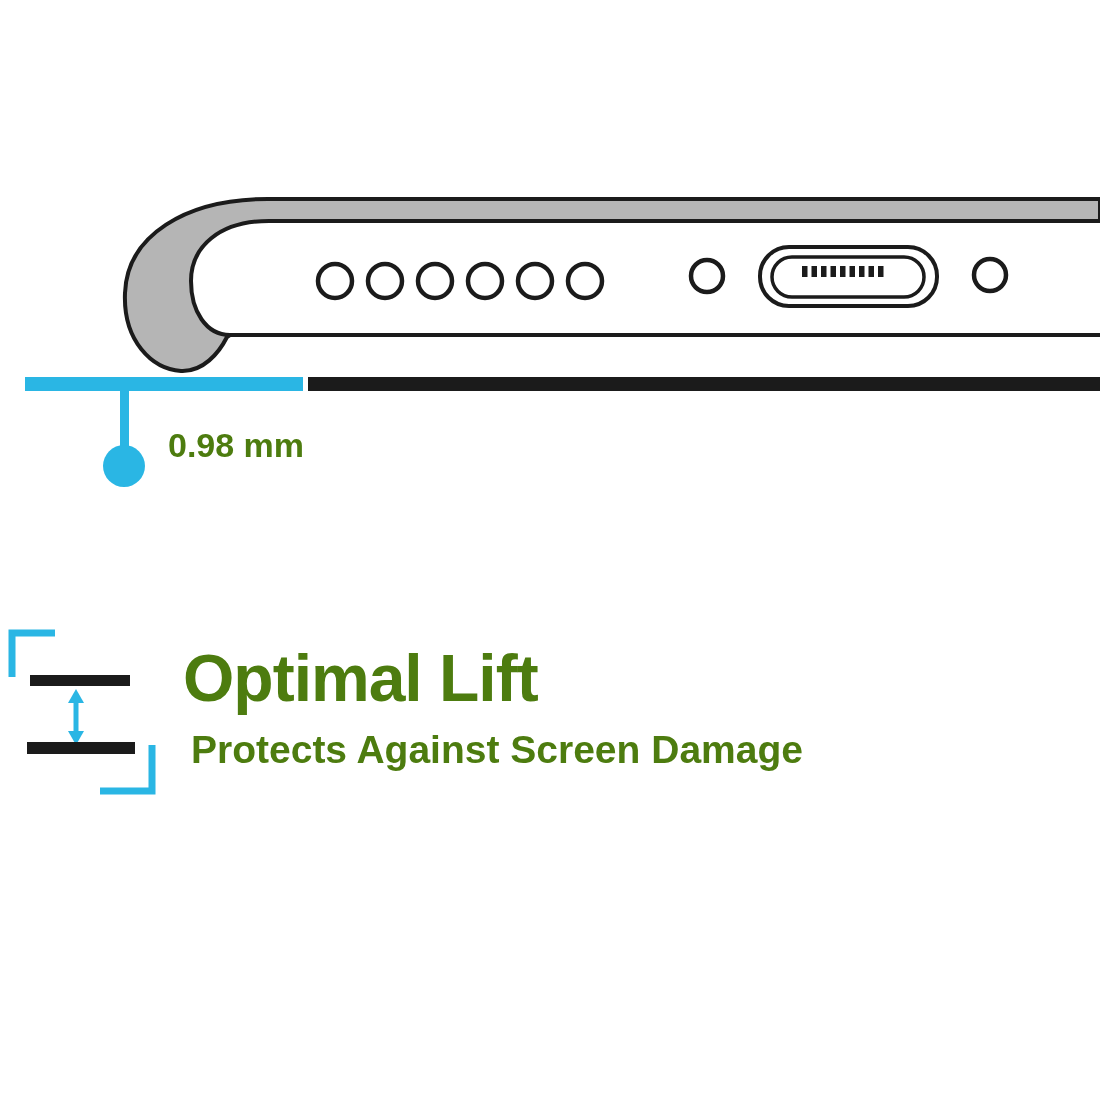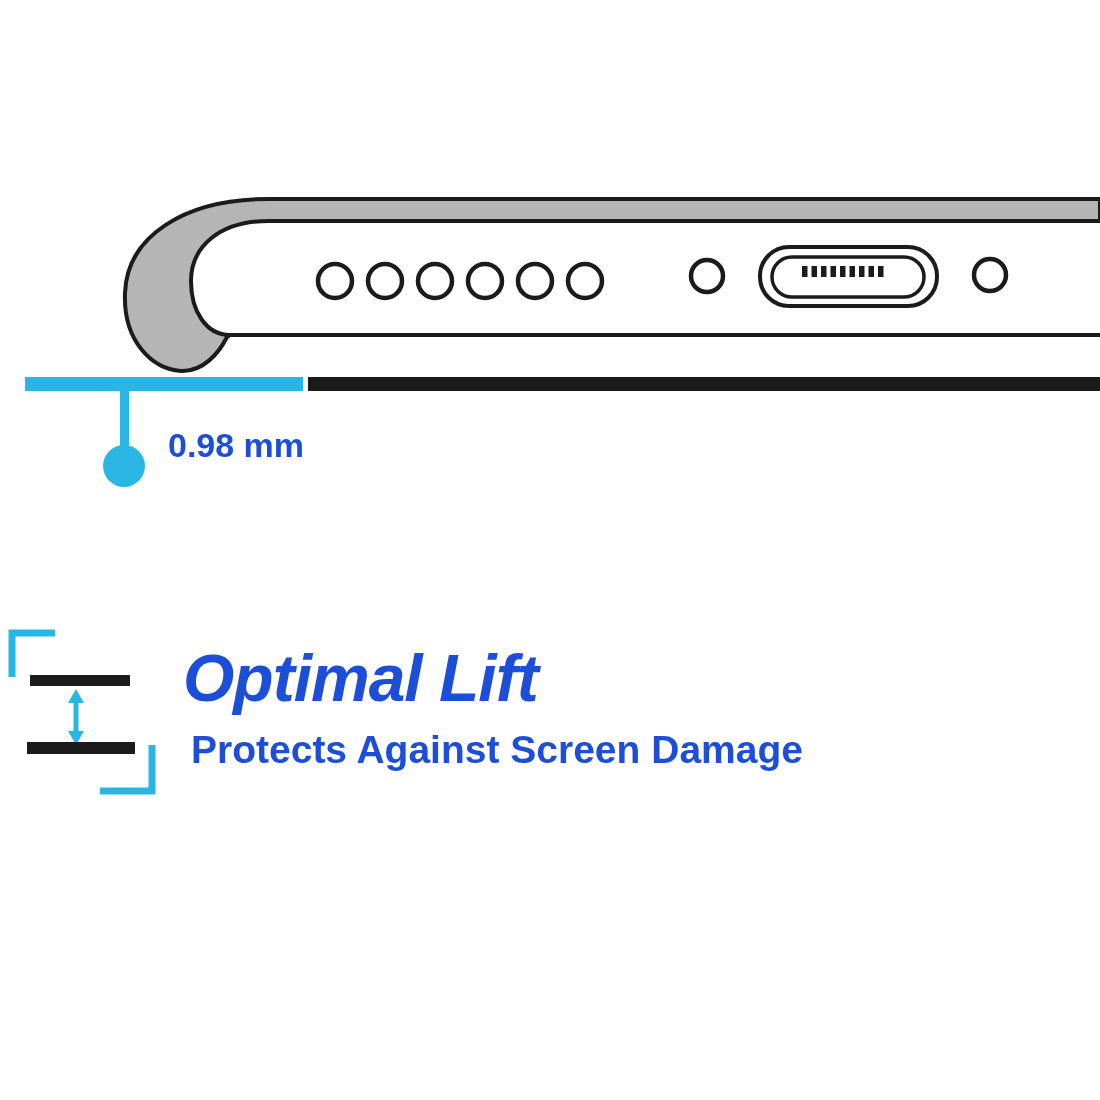--- a/index.html
+++ b/index.html
@@ -14,35 +14,34 @@
     position: relative;
     overflow: hidden;
   }
   .stage {
     position: absolute;
     inset: 0;
   }
   svg { display: block; position: absolute; }
   .label {
     position: absolute;
-    color: #1d4ed8;
+    color: #4d7c0f;
     font-weight: bold;
     white-space: nowrap;
   }
   .measure-label {
     left: 168px;
     top: 426px;
     font-size: 34px;
   }
   .title {
     left: 183px;
     top: 640px;
     font-size: 66px;
     letter-spacing: -1px;
-    font-style: italic;
   }
   .subtitle {
     left: 183px;
     top: 728px;
     font-size: 39px;
     margin-left: 8px;
   }
 </style>
 </head>
 <body>

